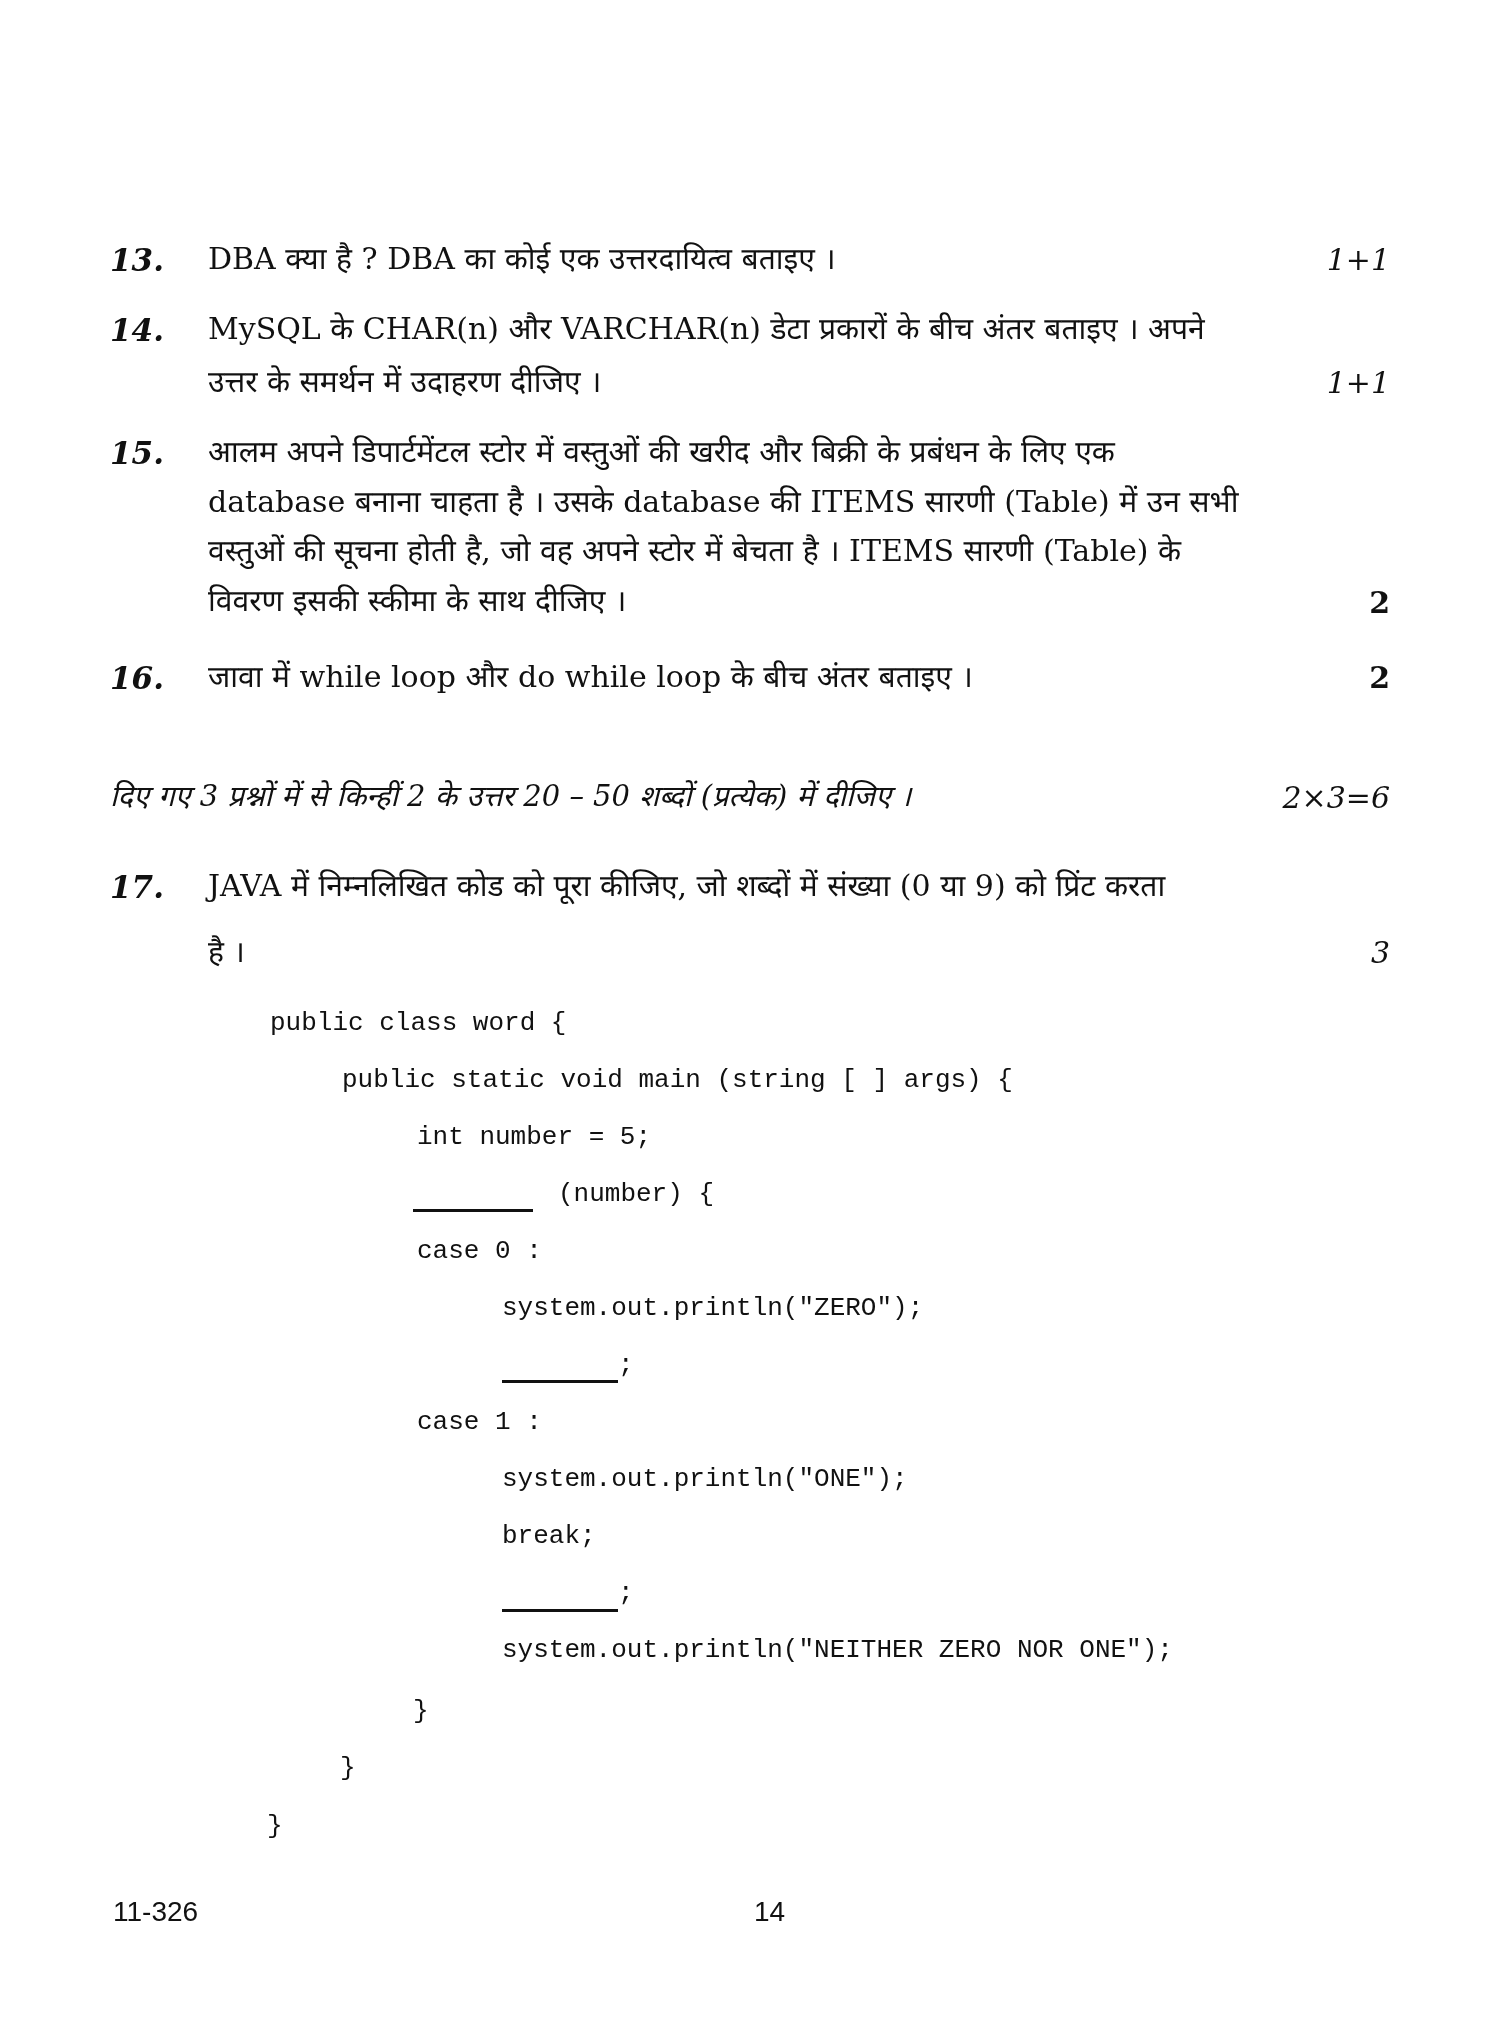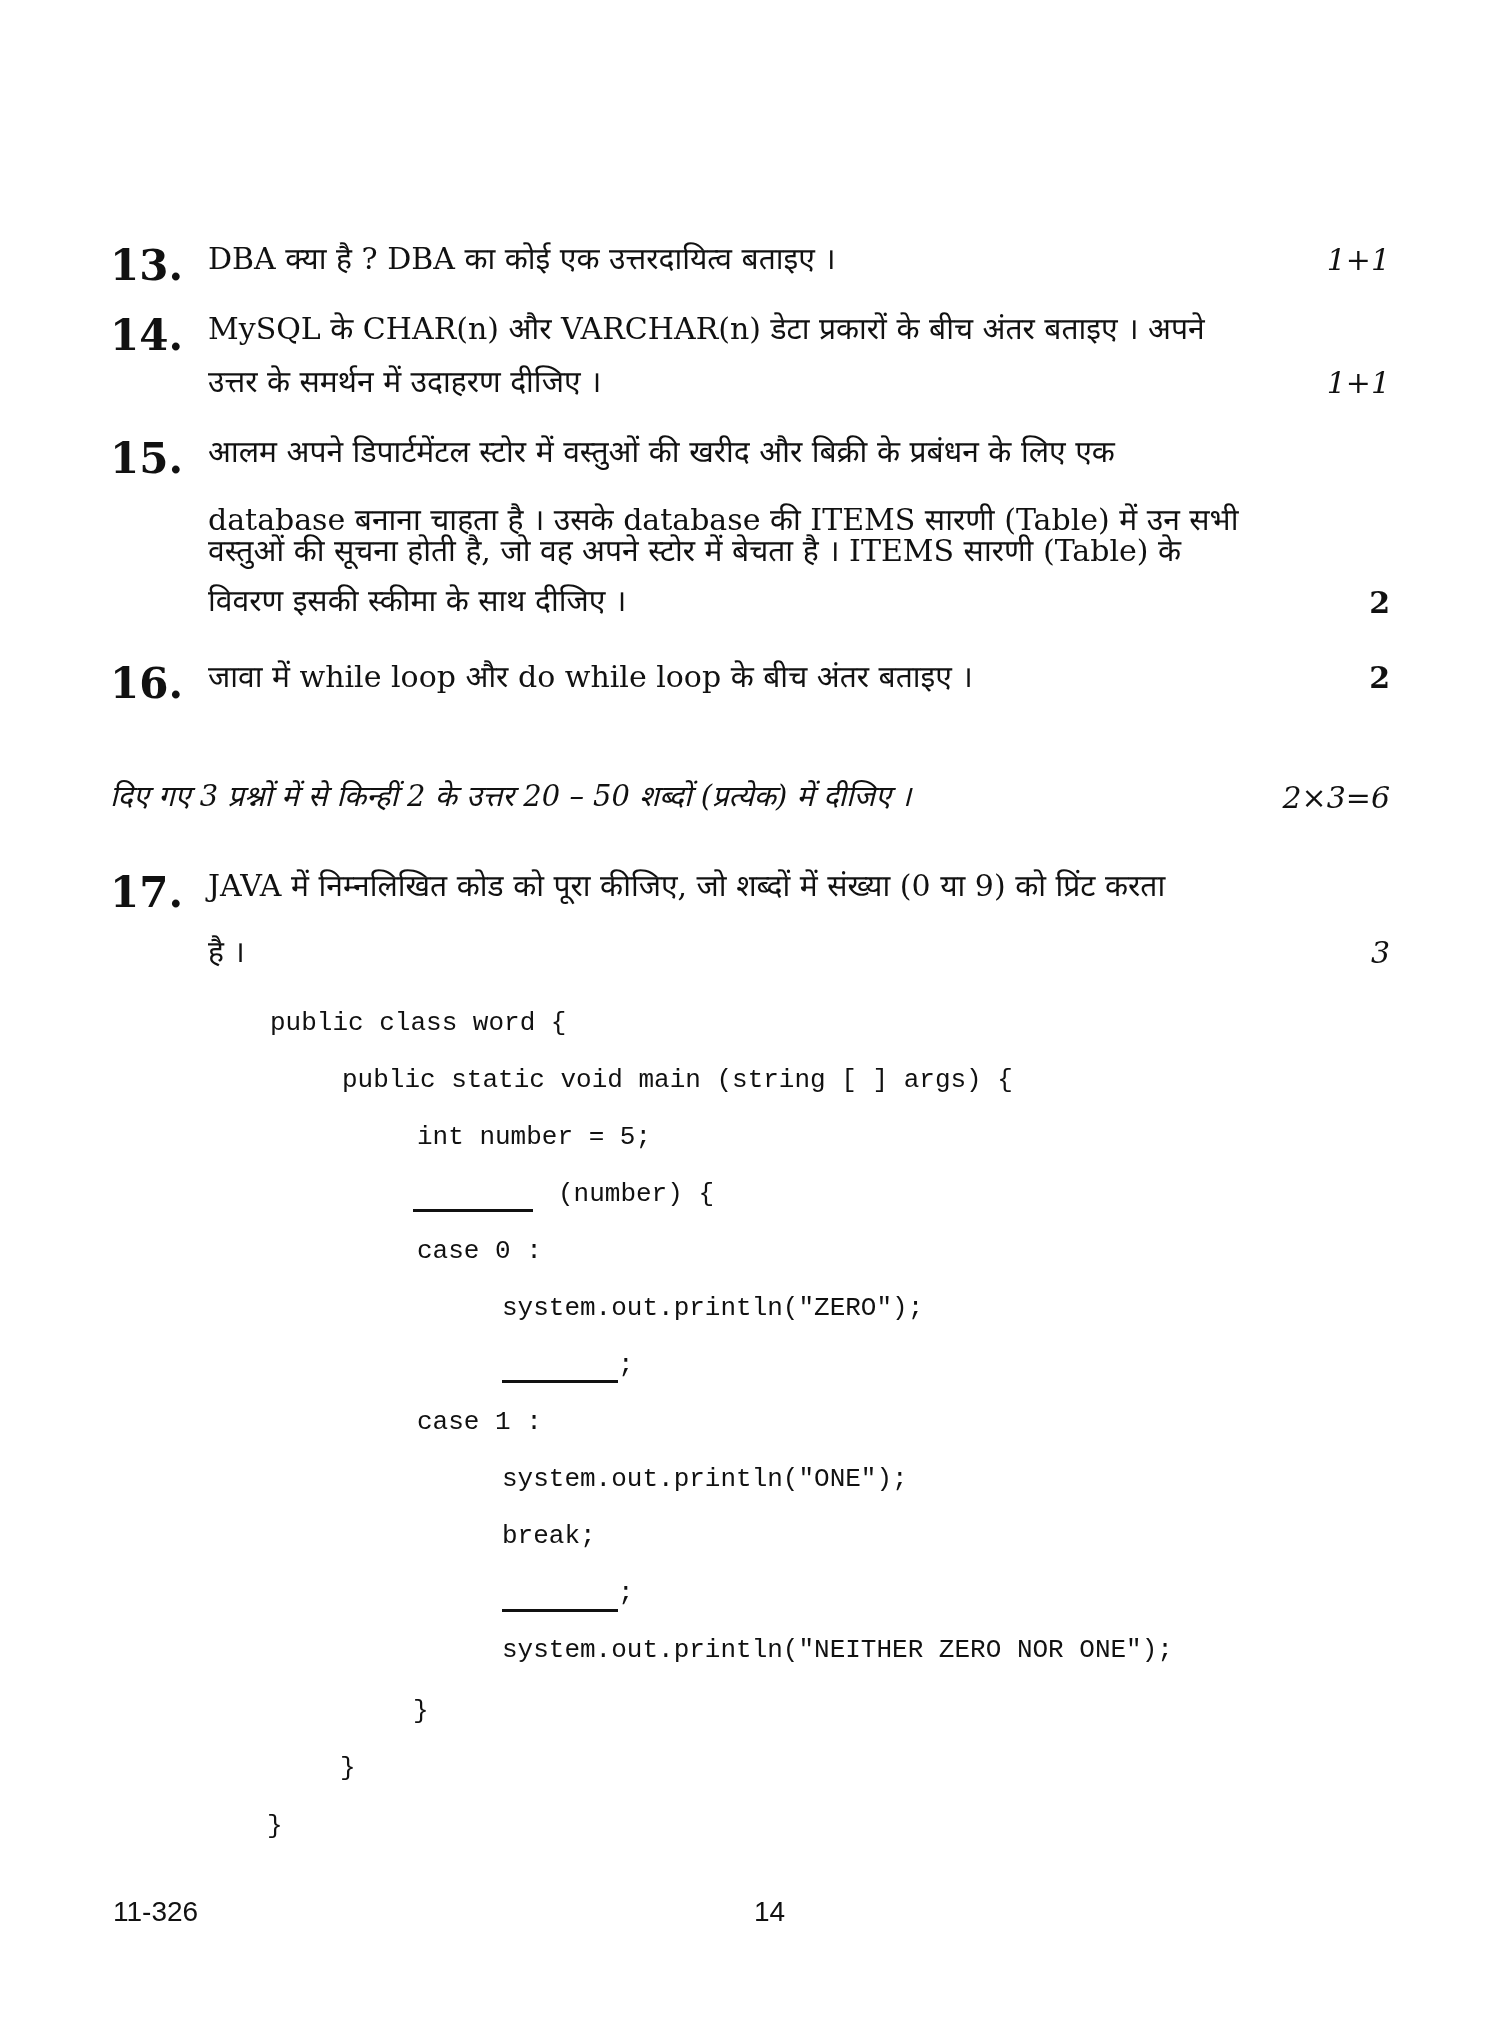--- a/index.html
+++ b/index.html
@@ -1,19 +1,19 @@
 <!DOCTYPE html>
 <html><head>
 <meta charset="utf-8">
 <style>
   html, body { margin: 0; padding: 0; background: #ffffff; }
   body { width: 1505px; height: 2034px; position: relative; overflow: hidden; color: #111111;
          font-family: "DejaVu Serif", "Liberation Serif", serif; }
   .abs { position: absolute; white-space: nowrap; }
-  .qnum { position: absolute; left: 110px; font-weight: bold; font-size: 42px; line-height: 1; }
+  .qnum { position: absolute; left: 110px; font-weight: bold; font-size: 31px; line-height: 1; font-style: italic; }
   .qline { position: absolute; left: 208px; font-size: 30px; line-height: 1; white-space: nowrap; }
   .marks { position: absolute; right: 115px; font-style: italic; font-size: 30px; line-height: 1; text-align: right; }
   .marks.upright { font-style: normal; font-weight: bold; }
   .instr { position: absolute; left: 110px; font-style: italic; font-size: 29px; line-height: 1; white-space: nowrap; }
   .code { position: absolute; font-family: "Liberation Mono", "DejaVu Sans Mono", monospace; font-weight: normal;
           font-size: 26px; line-height: 1; white-space: pre; }
   .footer { position: absolute; font-family: Liberation Sans, sans-serif; font-size: 28px; line-height: 1; }
 </style>
 </head>
 <body>
@@ -27,21 +27,21 @@
 <div>
   <span class="qnum" style="top:315px">14.</span>
   <span class="qline" style="top:314px">MySQL के CHAR(n) और VARCHAR(n) डेटा प्रकारों के बीच अंतर बताइए । अपने</span>
   <span class="qline" style="top:367px">उत्तर के समर्थन में उदाहरण दीजिए ।</span>
   <span class="marks" style="top:368px">1+1</span>
 </div>
 
 <div>
   <span class="qnum" style="top:438px">15.</span>
   <span class="qline" style="top:437px">आलम अपने डिपार्टमेंटल स्टोर में वस्तुओं की खरीद और बिक्री के प्रबंधन के लिए एक</span>
-  <span class="qline" style="top:505px">database बनाना चाहता है । उसके database की ITEMS सारणी (Table) में उन सभी</span>
+  <span class="qline" style="top:487px">database बनाना चाहता है । उसके database की ITEMS सारणी (Table) में उन सभी</span>
   <span class="qline" style="top:536px">वस्तुओं की सूचना होती है, जो वह अपने स्टोर में बेचता है । ITEMS सारणी (Table) के</span>
   <span class="qline" style="top:586px">विवरण इसकी स्कीमा के साथ दीजिए ।</span>
   <span class="marks upright" style="top:588px">2</span>
 </div>
 
 <div>
   <span class="qnum" style="top:663px">16.</span>
   <span class="qline" style="top:662px">जावा में while loop और do while loop के बीच अंतर बताइए ।</span>
   <span class="marks upright" style="top:663px">2</span>
 </div>

